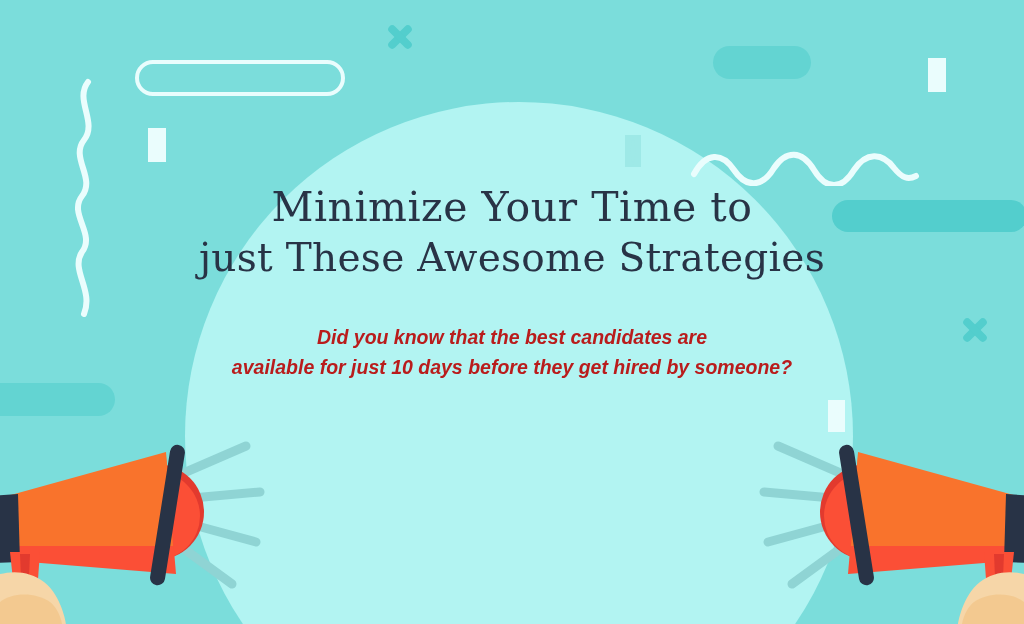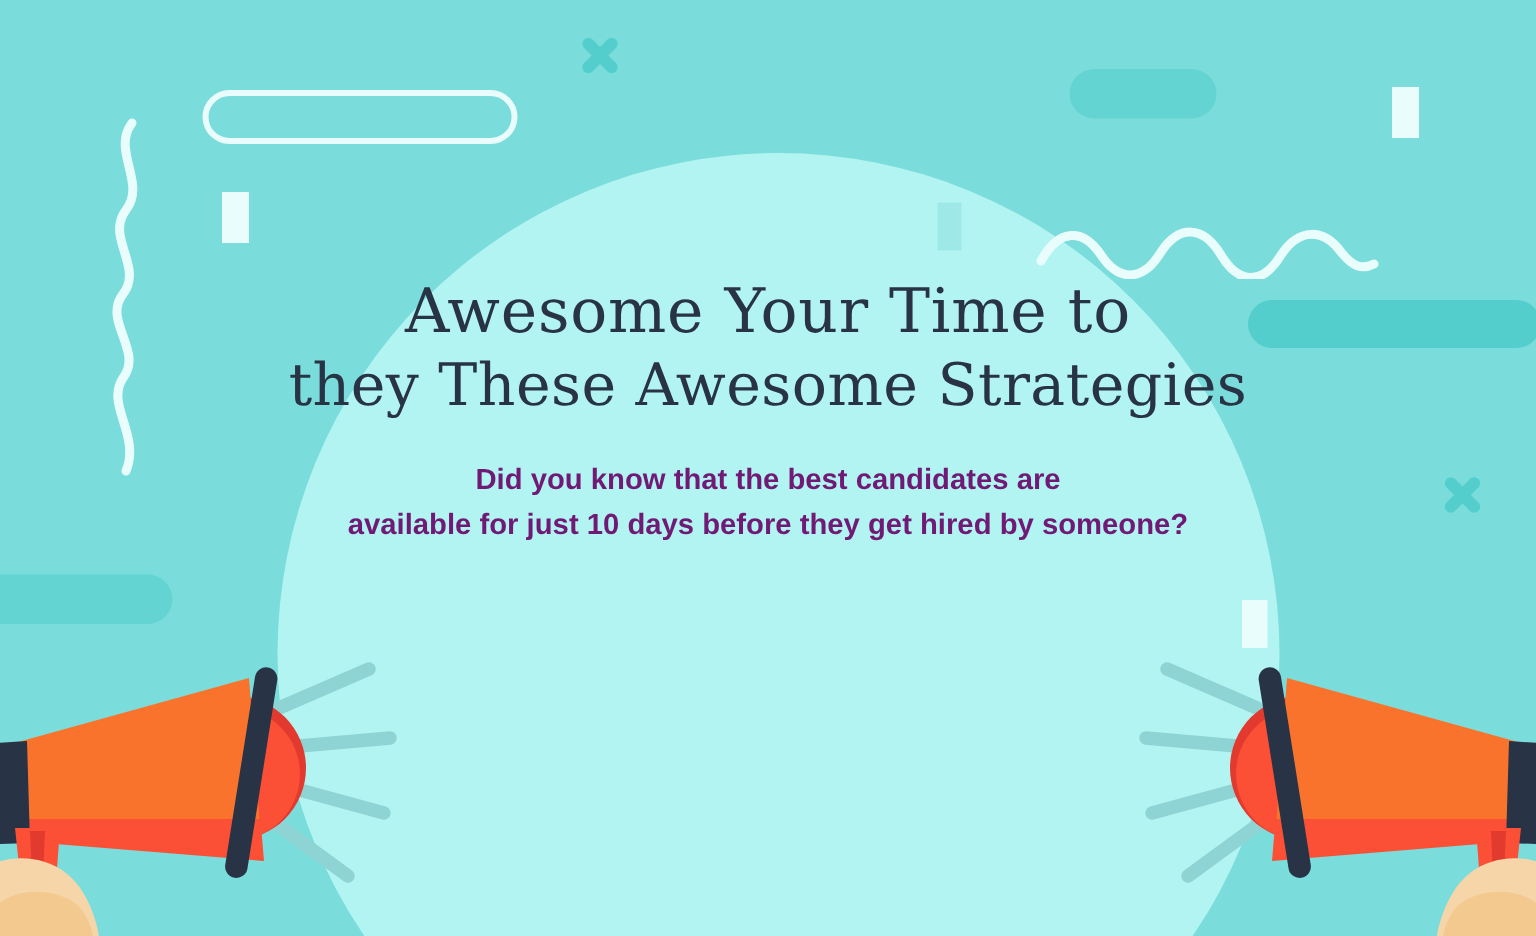--- a/index.html
+++ b/index.html
@@ -155,26 +155,27 @@
   .subline {
     font-family: "DejaVu Serif", serif;
     font-size: 39px;
     line-height: 48px;
     font-weight: 400;
     color: #283346;
     margin-top: 2px;
     letter-spacing: 0.3px;
   }
   .tagline {
-    margin-top: 23px;
+    margin-top: 40px;
     font-family: "Liberation Sans", sans-serif;
+    font-style: italic;
     font-weight: bold;
     font-size: 19.5px;
     line-height: 30px;
-    color: #701a75;
+    color: #b91c1c;
   }
   .tagline span { display: block; }
 
   
   .megaphone {
     position: absolute;
     bottom: 0;
     width: 300px;
     height: 230px;
   }
@@ -216,24 +217,24 @@
                C4 192 28 212 18 236" fill="none" stroke="#eafdfd" stroke-width="6" stroke-linecap="round"></path>
     </svg>
 
     <svg class="wave wave-horiz" width="230" height="40" viewBox="0 0 230 40">
       <path d="M4 28 C16 6 32 6 44 24 C56 42 72 42 84 22 C96 4 112 4 124 24
                C136 44 152 44 164 24 C176 6 192 6 204 22 C212 32 218 34 226 30" fill="none" stroke="#eafdfd" stroke-width="6" stroke-linecap="round"></path>
     </svg>
   </div>
 
   <div class="headline">
-    <div class="kicker">Awesome Your Time to</div>
-
-
-    <div class="subline">they These Awesome Strategies</div>
+    <div class="kicker">Minimize Your Time to</div>
+
+
+    <div class="subline">just These Awesome Strategies</div>
 
     <div class="tagline">
       <span>Did you know that the best candidates are</span>
       <span>available for just 10 days before they get hired by someone?</span>
     </div>
   </div>
 
   <svg class="megaphone meg-left" viewBox="0 0 300 230">
 
     <g stroke="#8fd4d4" stroke-width="9" stroke-linecap="round" fill="none">

